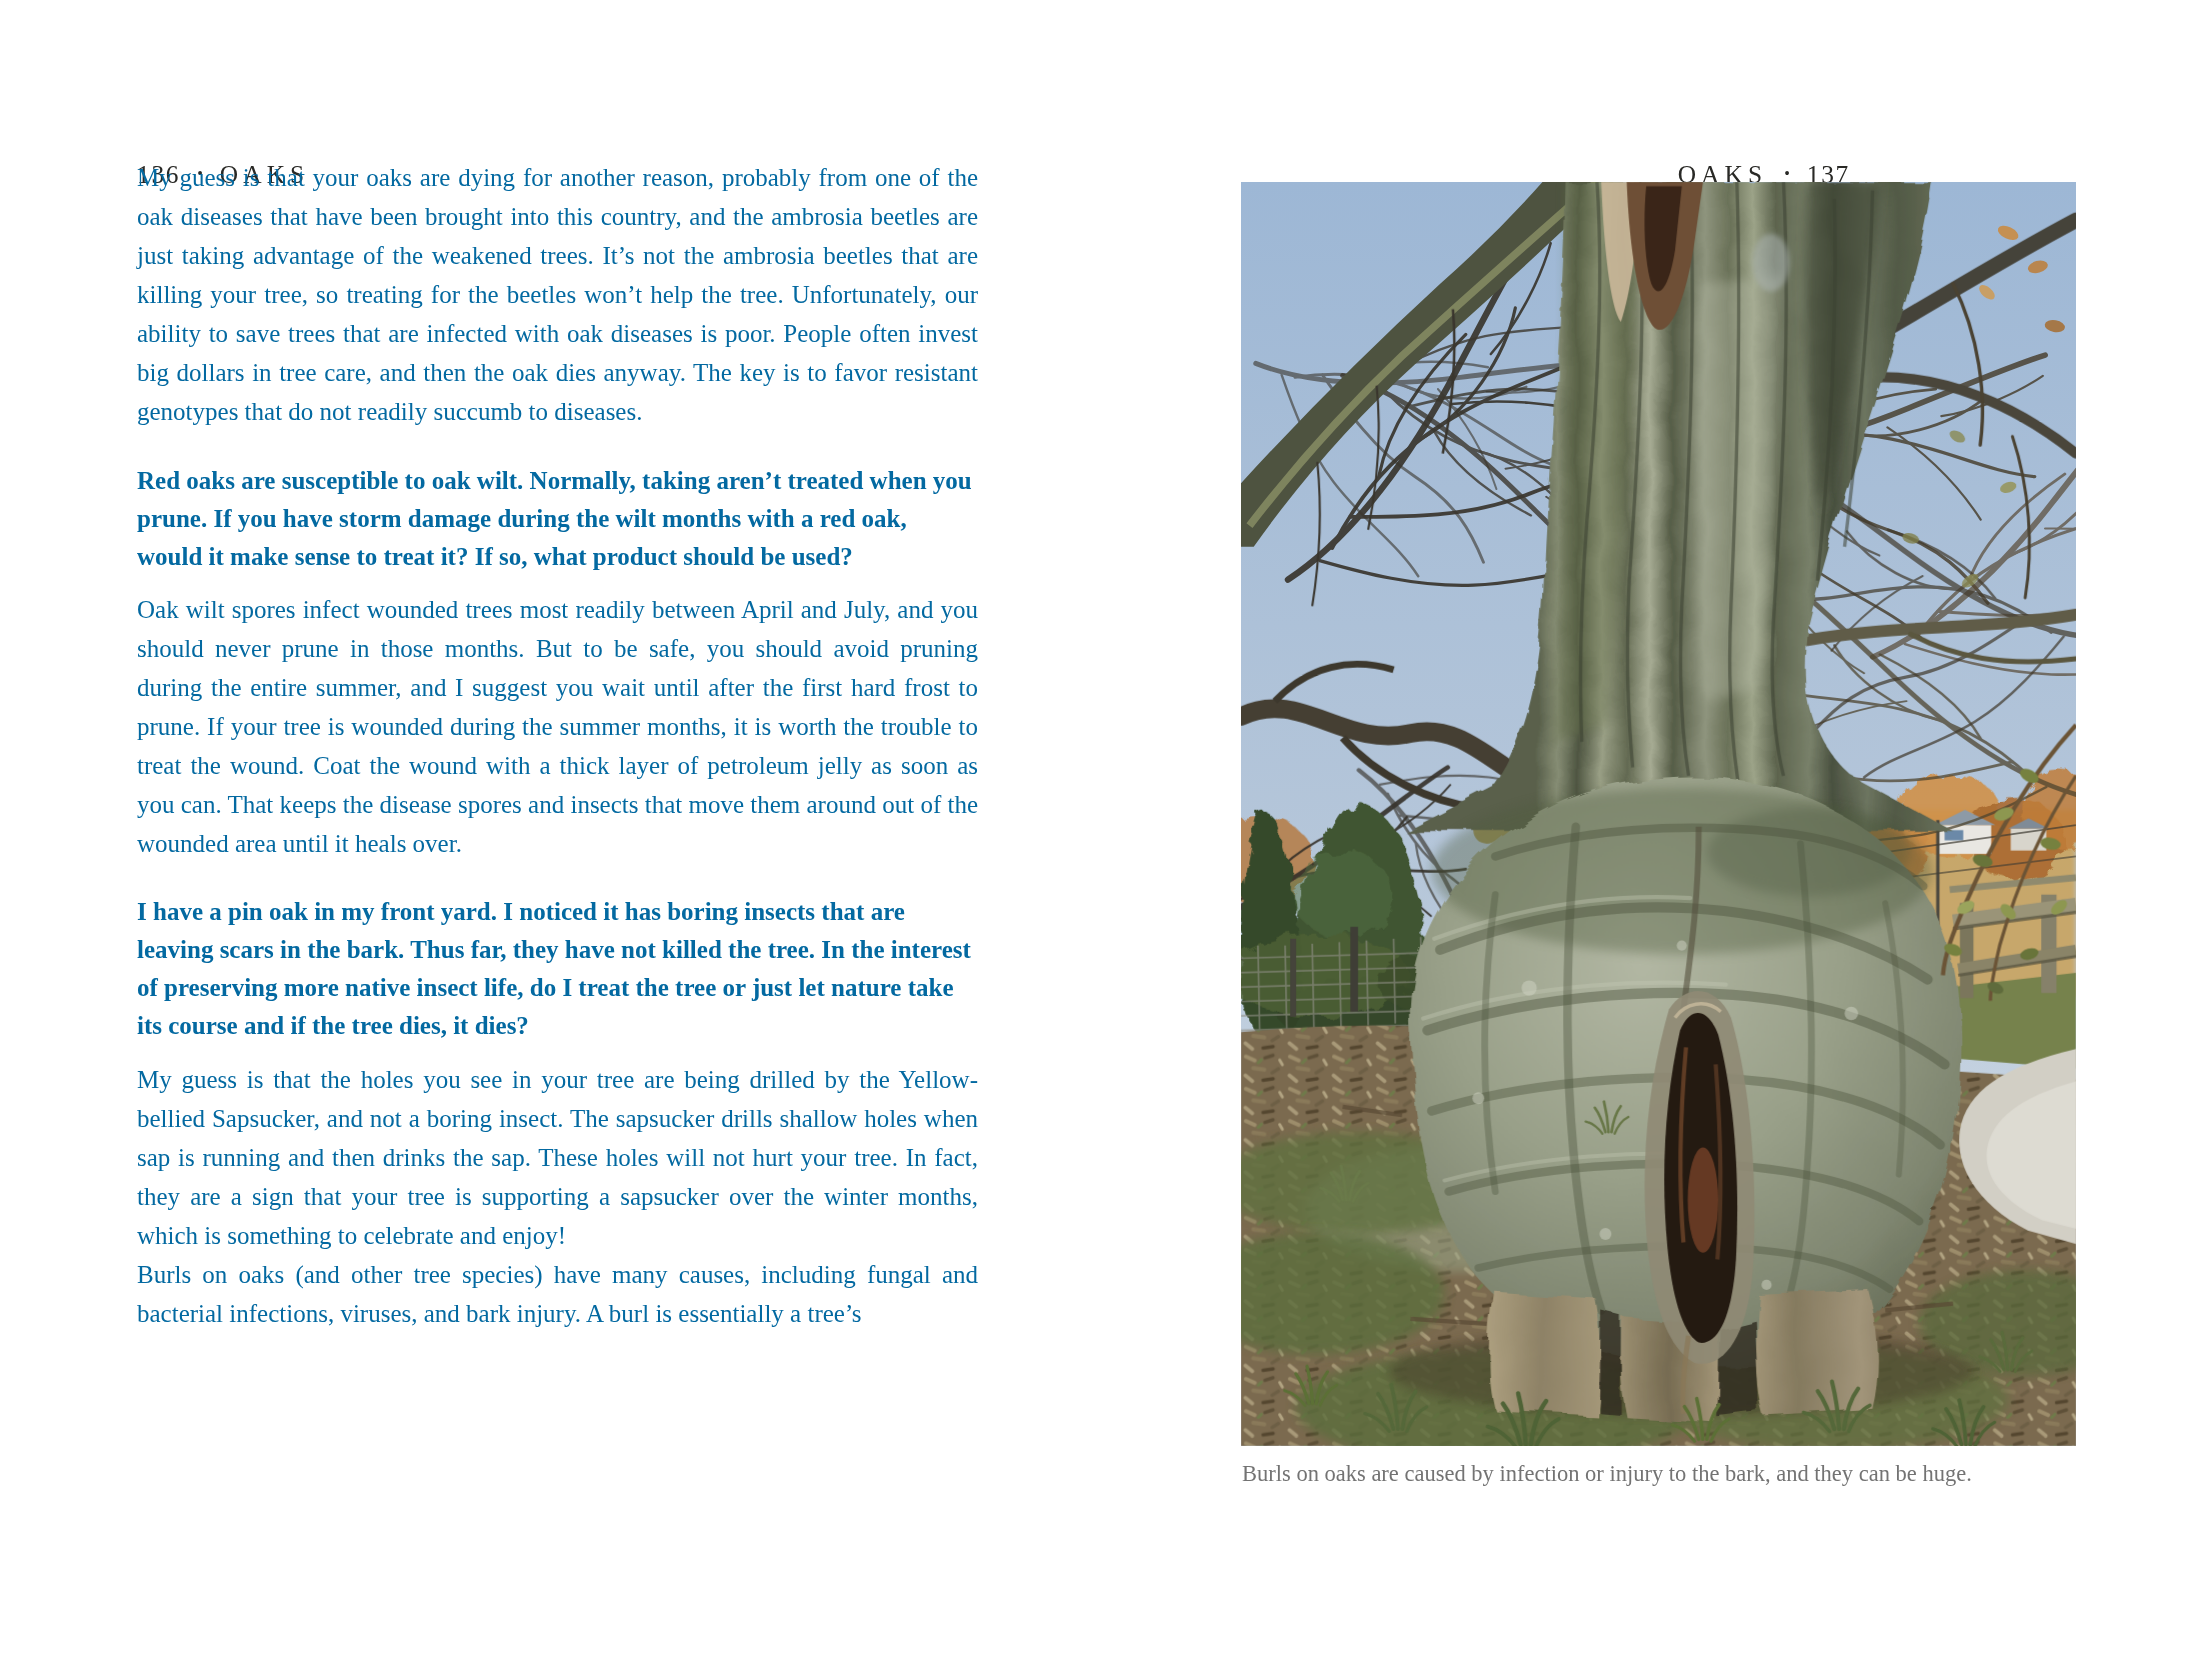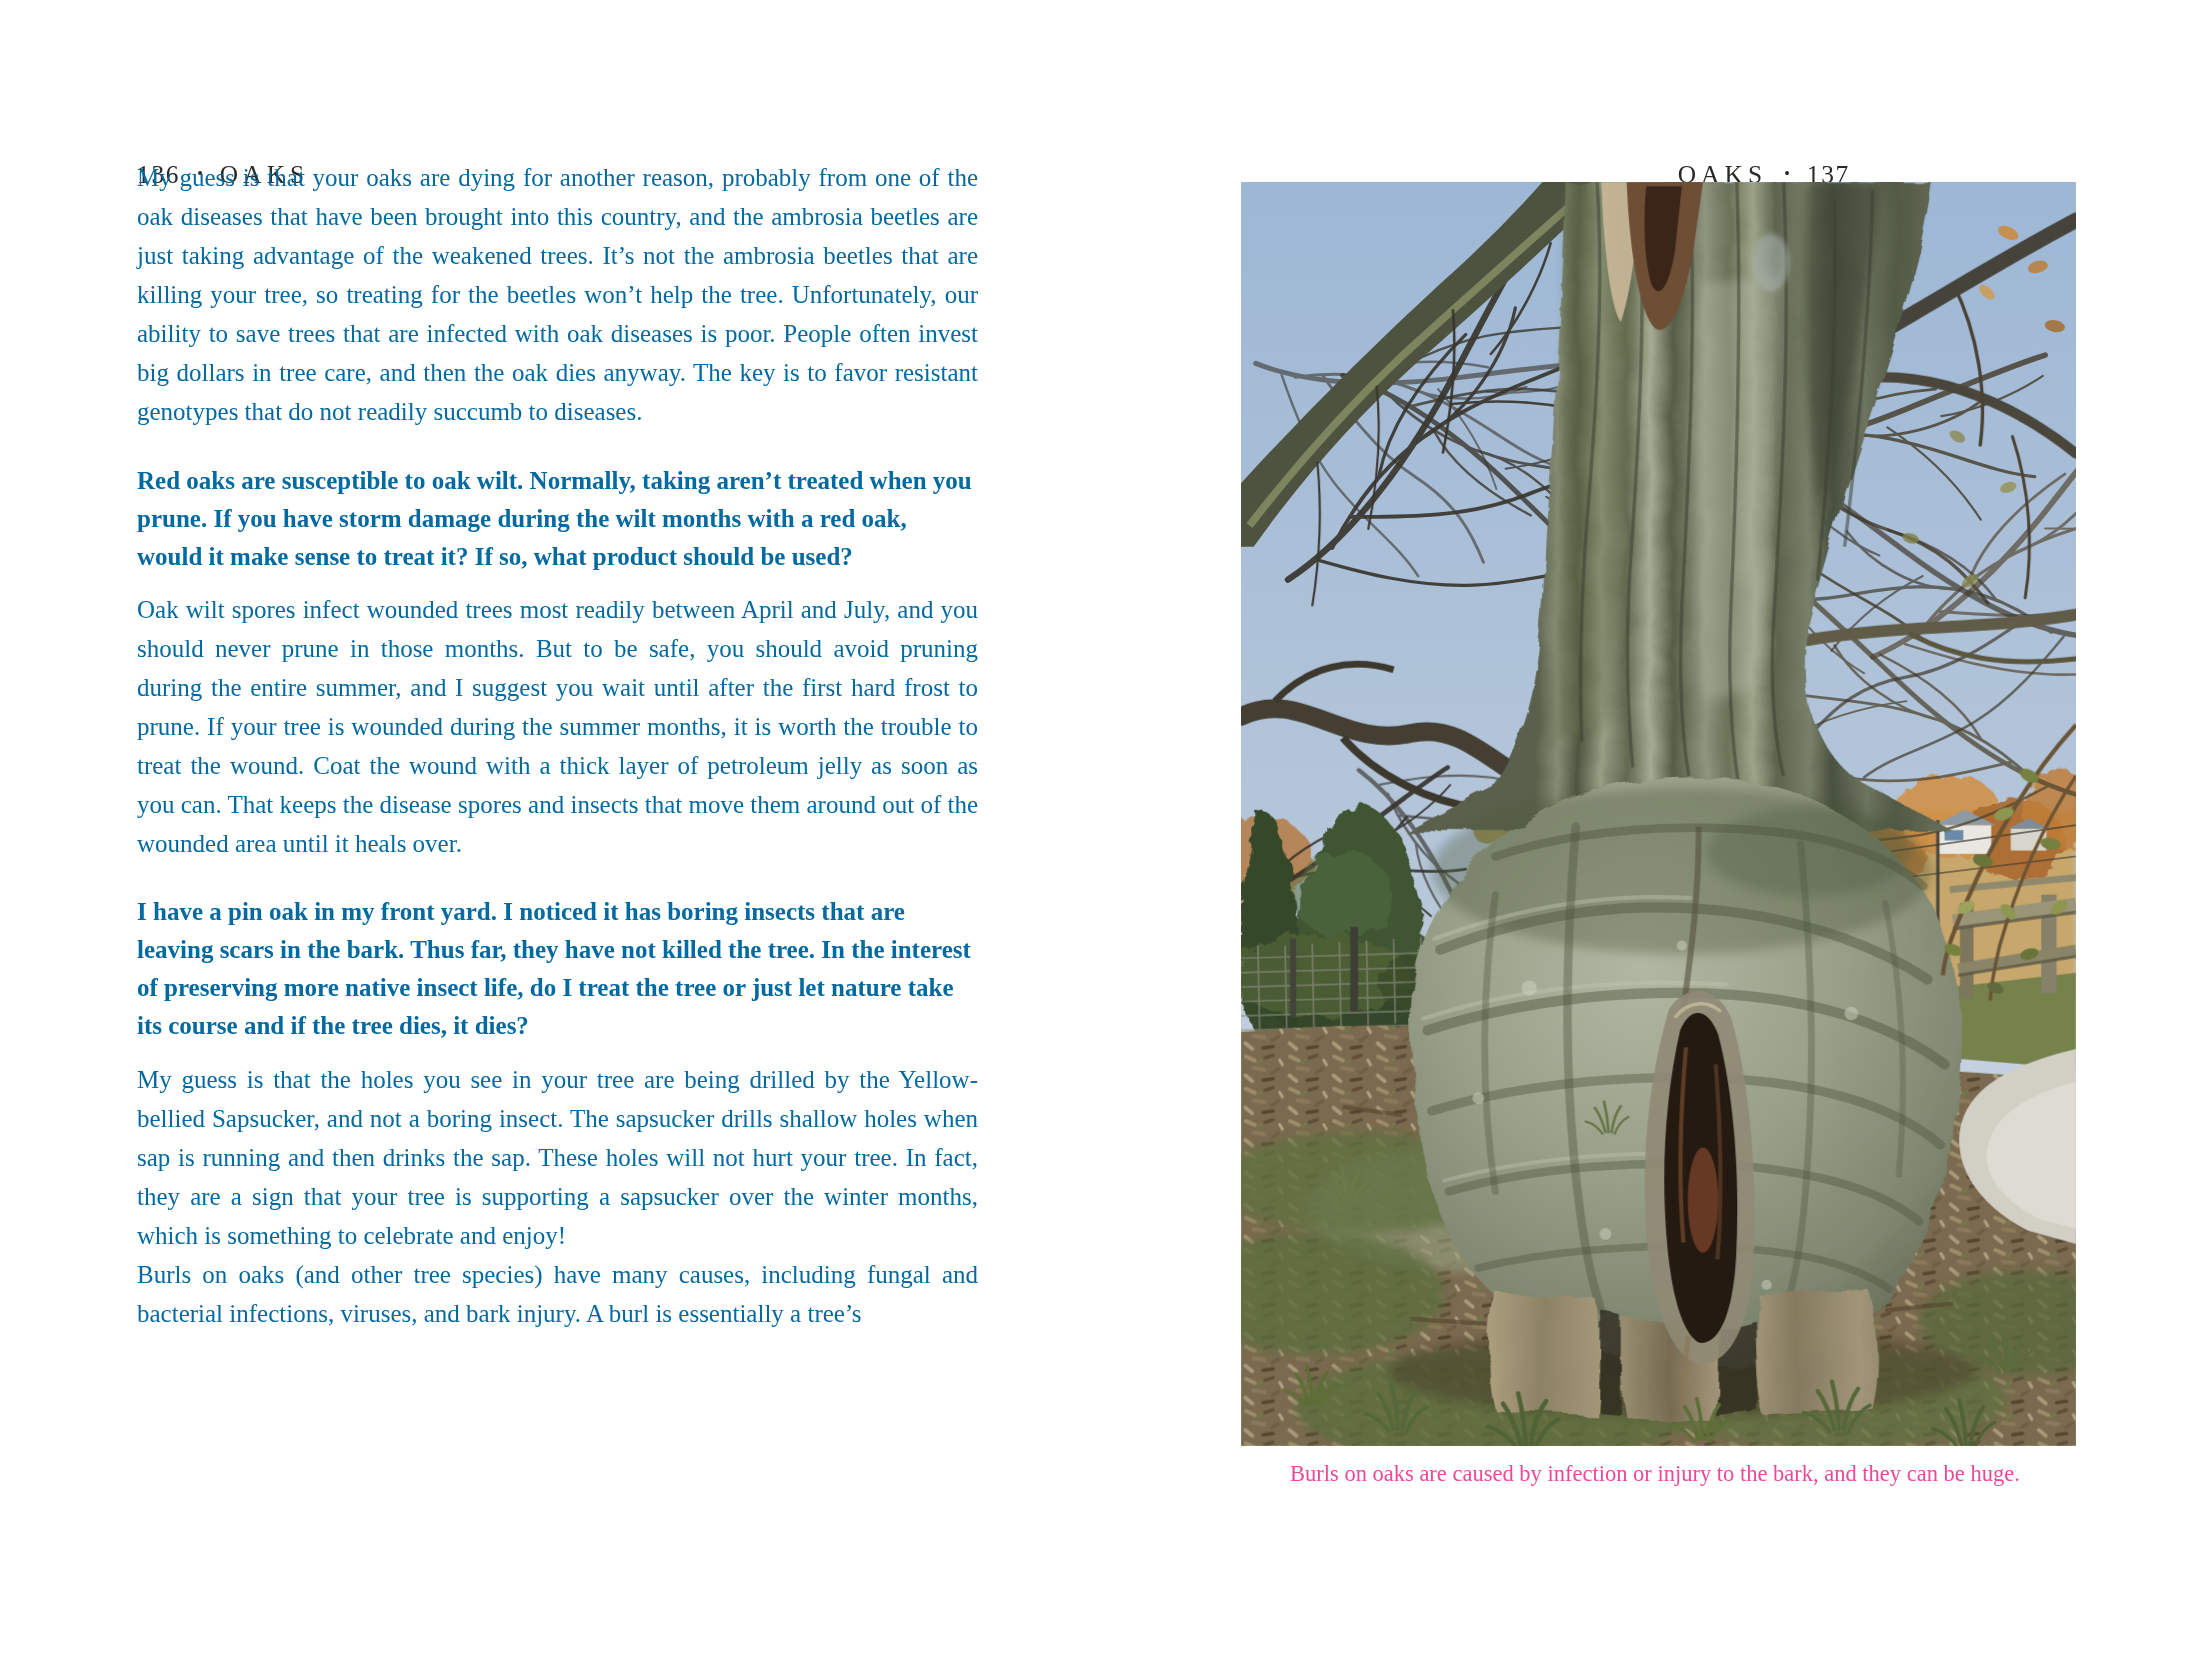--- a/index.html
+++ b/index.html
@@ -15,21 +15,21 @@
   .rh-right{right:129px;}
   .textcol{position:absolute;left:137px;top:158px;width:841px;
            font-size:25px;line-height:39px;text-align:justify;
            text-justify:inter-word;color:#0369a1;}
   .textcol p{margin:0;}
   .textcol p.q{font-weight:700;text-align:left;margin:30.5px 0 14.4px 0;line-height:38px;}
   .photo-frame{position:absolute;left:1241px;top:182px;width:835px;height:1264px;
                overflow:hidden;background:#b9c8d8;}
   .photo-frame svg{display:block;width:100%;height:100%;}
   .caption{position:absolute;left:1242px;top:1459px;width:835px;
-           font-size:22.5px;line-height:29px;color:#ec4899;text-align:left;margin-left:48px;}
+           font-size:22.5px;line-height:29px;color:#737373;text-align:left;}
 </style>
 </head>
 <body>
 
 <div class="spread">
 
   <div class="running-head rh-left">
     <span class="folio">136</span>
     <span class="sep">•</span>
     <span class="section">OAKS</span>

